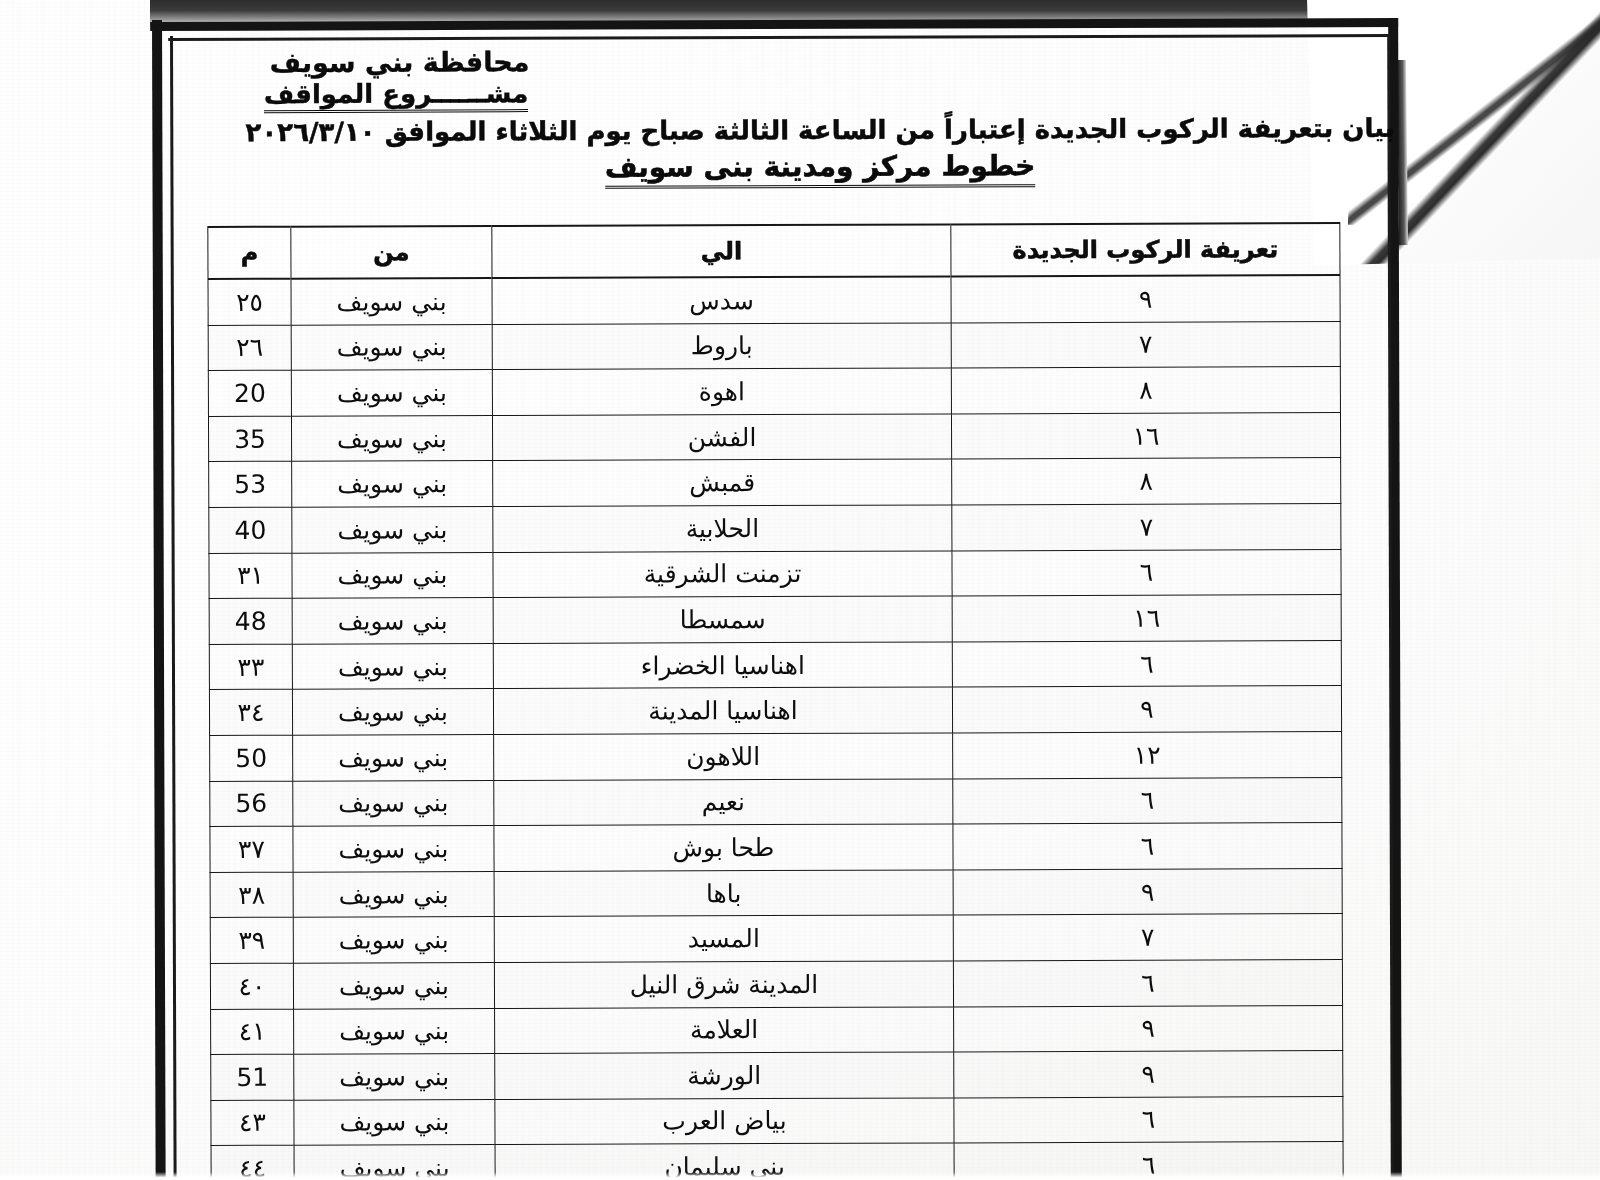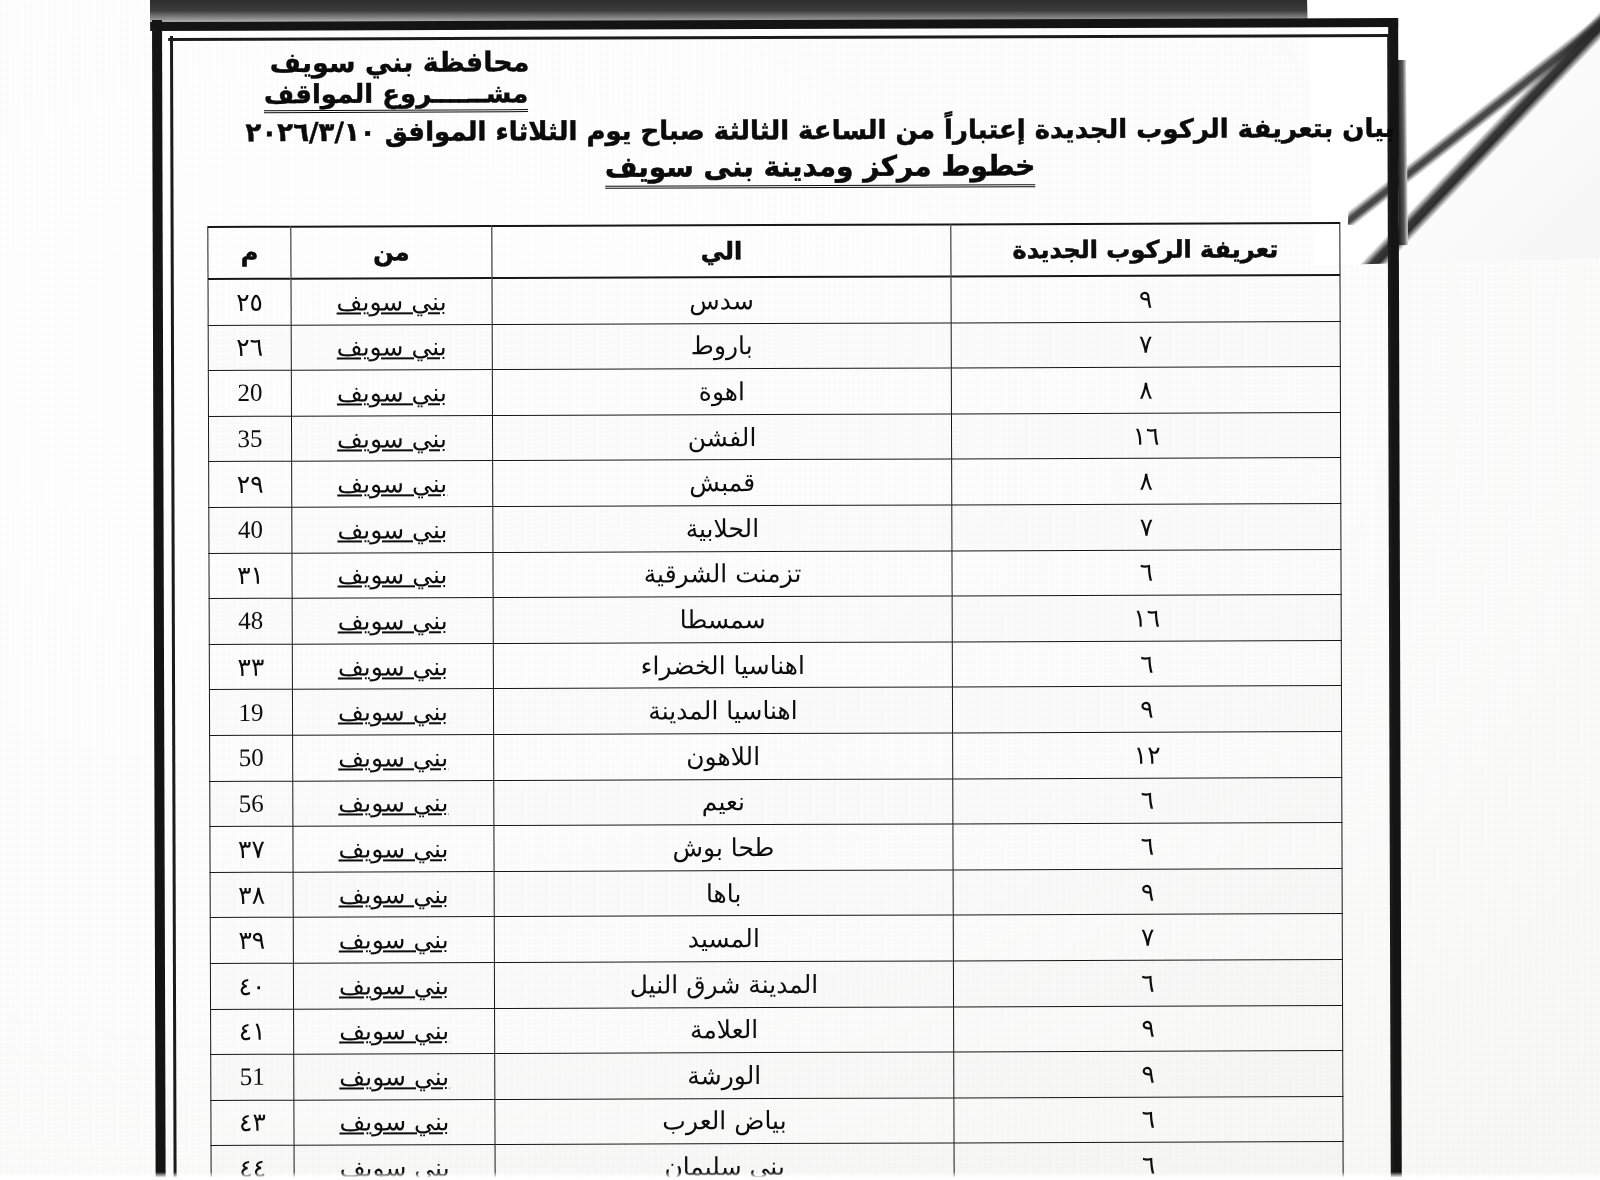--- a/index.html
+++ b/index.html
@@ -132,22 +132,22 @@
   }
   table#fare-table tbody td{
     height:44.6px;
     font-size:25px;font-weight:400;
   }
   td.col-no, th.col-no{width:82px;}
   td.col-from, th.col-from{width:200px;margin-left:40px;}
   td.col-to, th.col-to{width:458px;}
   td.col-fare, th.col-fare{width:388px;}
 
-  td.col-no{font-size:25px;font-family:Liberation Serif, serif;}
-  td.col-from{font-size:25px;text-decoration:underline;}
+  td.col-no{font-size:25px;}
+  td.col-from{font-size:25px;}
   td.col-to{font-size:25px;}
   td.col-fare{font-size:24px;font-weight:700;}
 
   
   tbody tr:nth-child(1) td{border-bottom-color:#9a9a9a;}
   tbody tr:nth-child(2) td{border-top-color:#9a9a9a;}
 
   
   tbody tr:nth-child(odd) td{background:rgba(0,0,0,0.004);}
   tbody tr:nth-child(even) td{background:rgba(0,0,0,0.013);}
@@ -219,21 +219,21 @@
         <tr>
           <td class="col-fare">١٦</td>
           <td class="col-to">الفشن</td>
           <td class="col-from">بني سويف</td>
           <td class="col-no">35</td>
         </tr>
         <tr>
           <td class="col-fare">٨</td>
           <td class="col-to">قمبش</td>
           <td class="col-from">بني سويف</td>
-          <td class="col-no">٢٩</td>
+          <td class="col-no">53</td>
         </tr>
         <tr>
           <td class="col-fare">٧</td>
           <td class="col-to">الحلابية</td>
           <td class="col-from">بني سويف</td>
           <td class="col-no">40</td>
         </tr>
         <tr>
           <td class="col-fare">٦</td>
           <td class="col-to">تزمنت الشرقية</td>
@@ -249,21 +249,21 @@
         <tr>
           <td class="col-fare">٦</td>
           <td class="col-to">اهناسيا الخضراء</td>
           <td class="col-from">بني سويف</td>
           <td class="col-no">٣٣</td>
         </tr>
         <tr>
           <td class="col-fare">٩</td>
           <td class="col-to">اهناسيا المدينة</td>
           <td class="col-from">بني سويف</td>
-          <td class="col-no">19</td>
+          <td class="col-no">٣٤</td>
         </tr>
         <tr>
           <td class="col-fare">١٢</td>
           <td class="col-to">اللاهون</td>
           <td class="col-from">بني سويف</td>
           <td class="col-no">50</td>
         </tr>
         <tr>
           <td class="col-fare">٦</td>
           <td class="col-to">نعيم</td>

